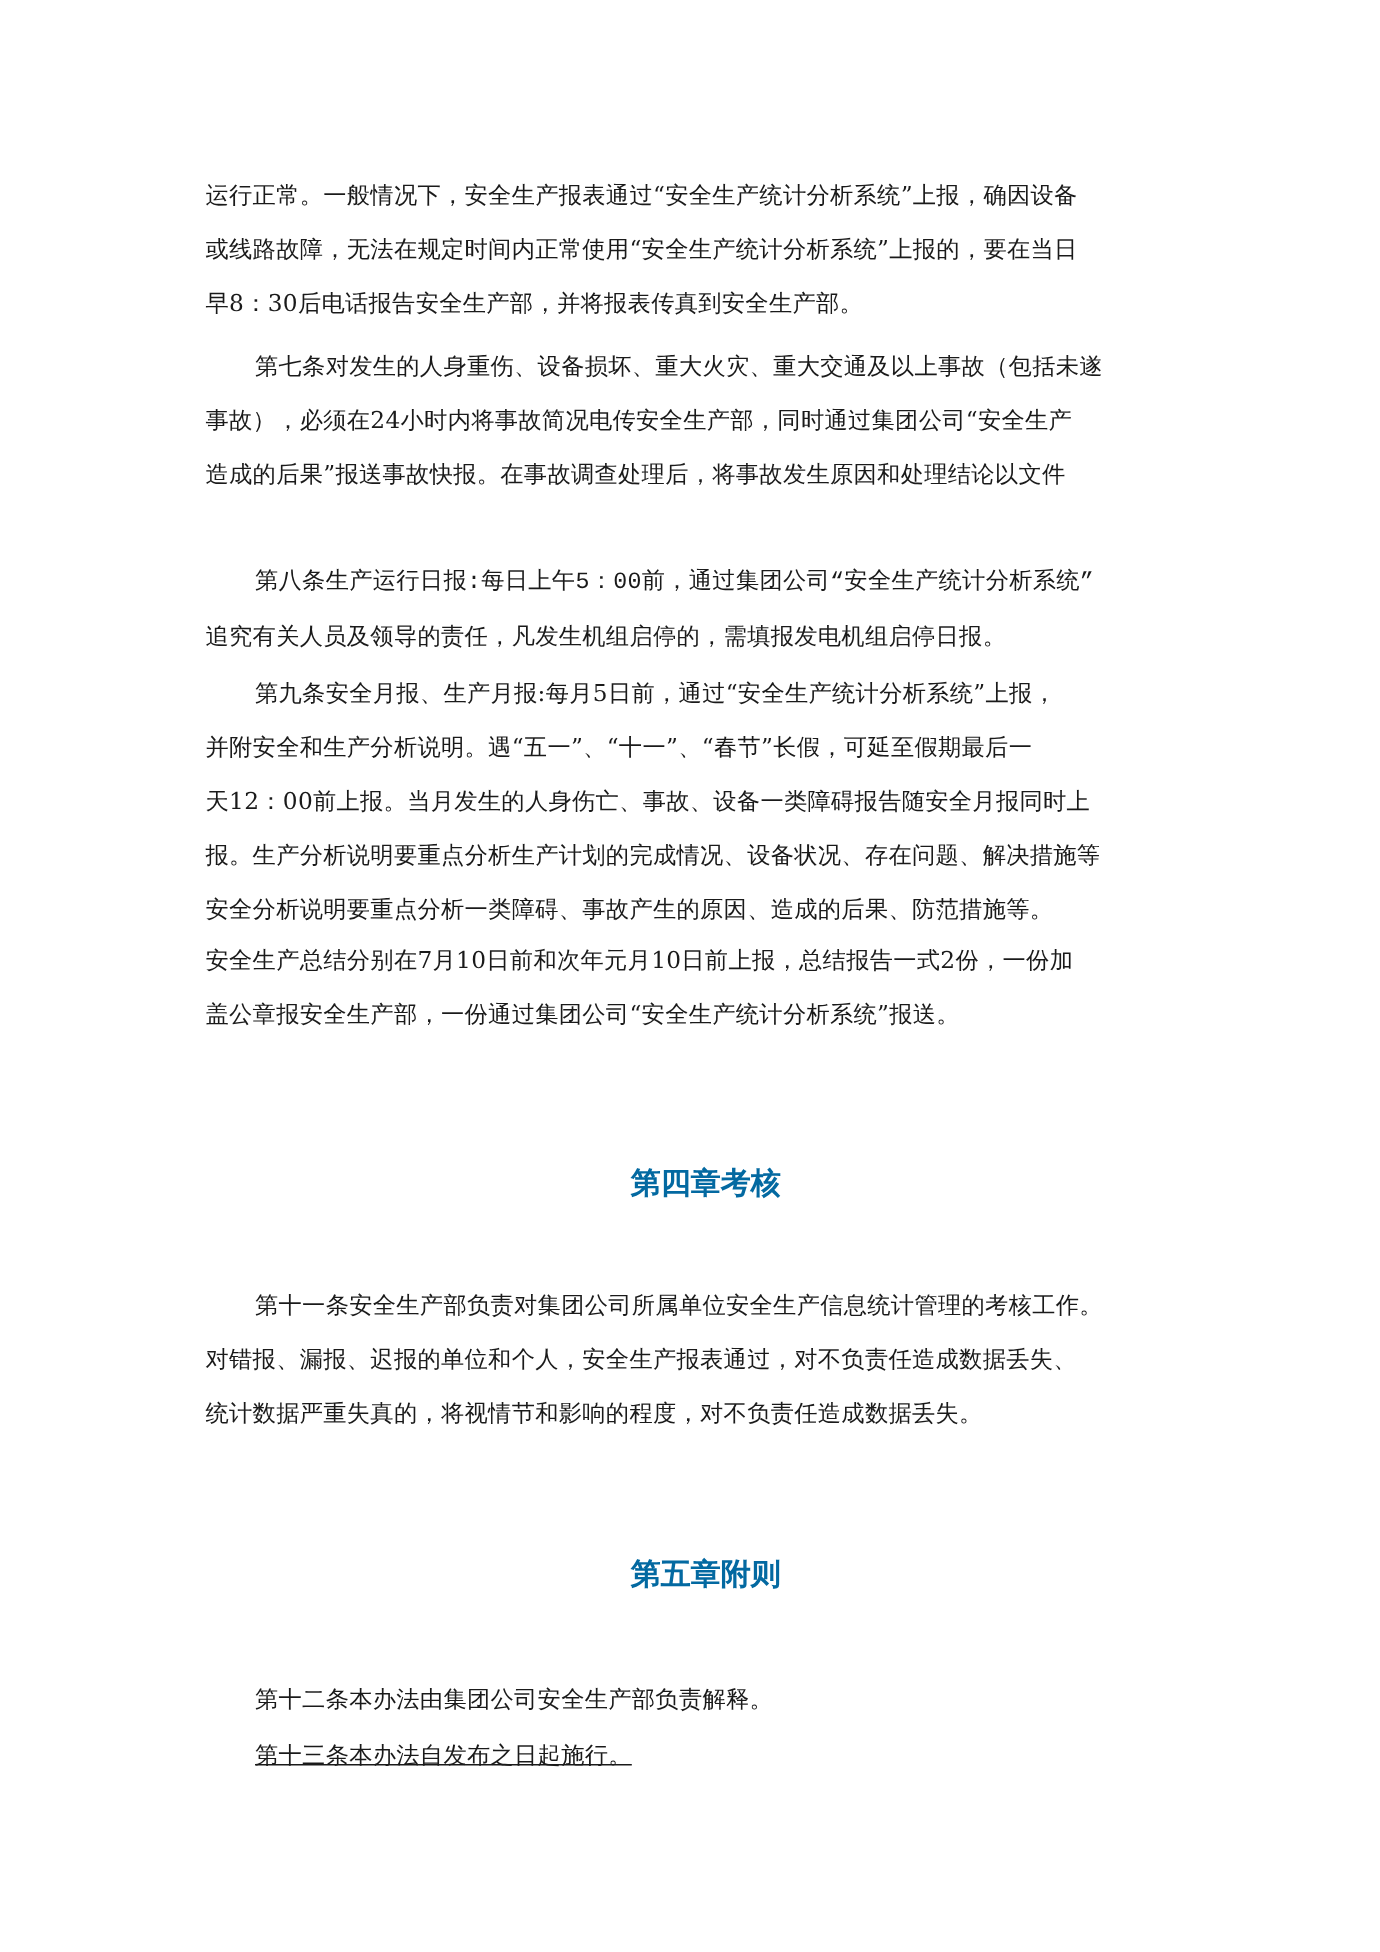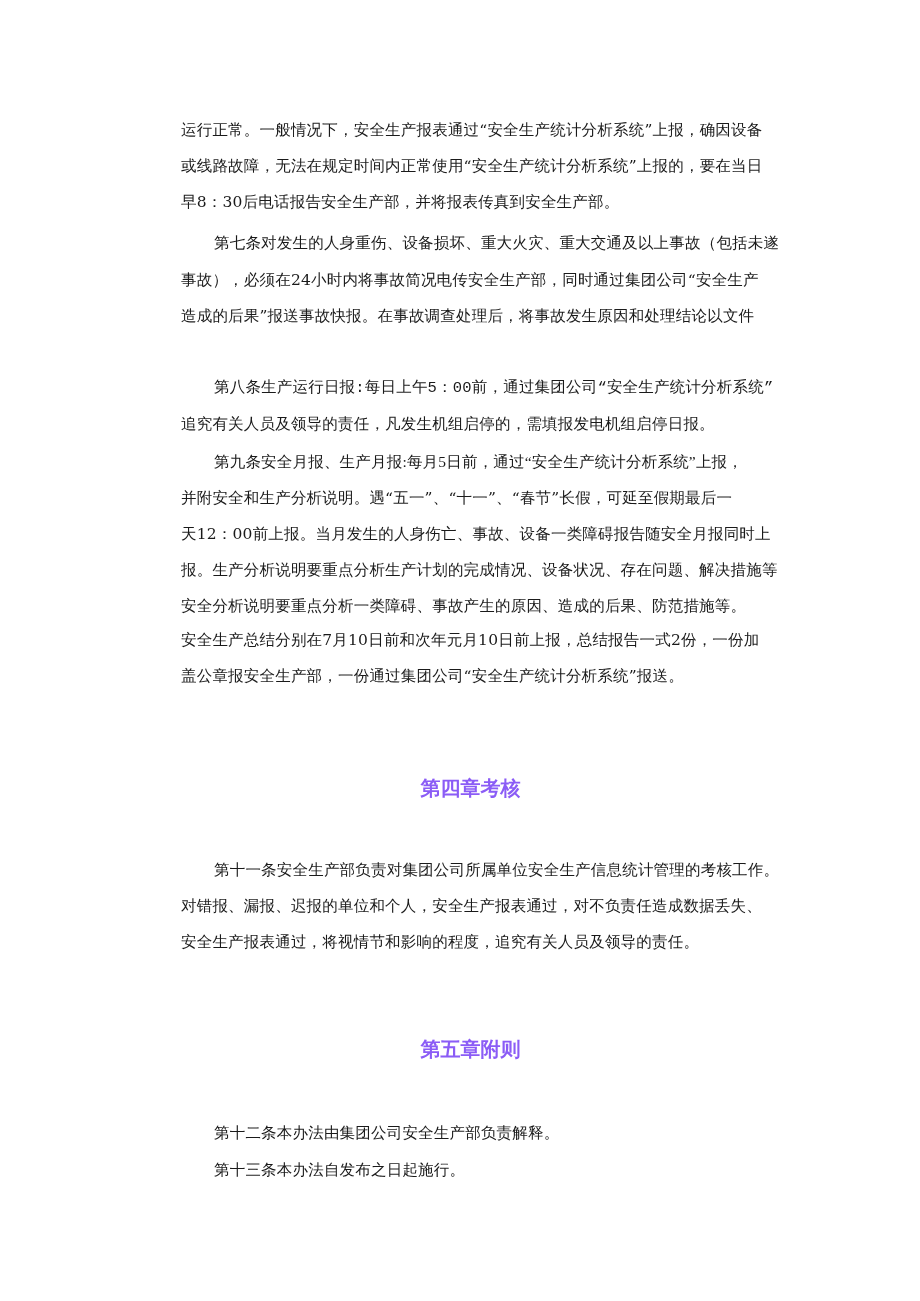--- a/index.html
+++ b/index.html
@@ -1,71 +1,71 @@
 <!DOCTYPE html>
 <html><head>
   <meta charset="utf-8">
   <style>
     html, body { margin: 0; padding: 0; background: #ffffff; }
     body { width: 920px; height: 1301px; position: relative; overflow: hidden;
            font-family: "DejaVu Serif", "Liberation Serif", serif; color: #1a1a1a; }
     .page { position: absolute; left: 137px; top: 0; width: 667px; }
     .para { position: absolute; left: 0; width: 667px; font-size: 15.5px;
             line-height: 36px; text-align: justify; letter-spacing: 0.2px; }
-    .line { display: block; white-space: nowrap; margin-left: 44px; }
+    .line { display: block; white-space: nowrap; }
     .heading { position: absolute; left: 0; width: 667px; text-align: center;
                font-family: "DejaVu Sans", "Liberation Sans", sans-serif;
-               font-size: 20px; font-weight: bold; color: #8b5cf6; }
+               font-size: 20px; font-weight: bold; color: #0369a1; }
   </style>
 </head>
 <body>
 
 <div class="page">
 
   <div class="para" style="top:112px;">
     <span class="line">运行正常。一般情况下，安全生产报表通过“安全生产统计分析系统”上报，确因设备</span>
     <span class="line">或线路故障，无法在规定时间内正常使用“安全生产统计分析系统”上报的，要在当日</span>
     <span class="line">早8：30后电话报告安全生产部，并将报表传真到安全生产部。</span>
   </div>
 
   <div class="para" style="top:226px;">
-    <span class="line" style="padding-left:33px;font-family:Liberation Mono, monospace;">第七条对发生的人身重伤、设备损坏、重大火灾、重大交通及以上事故（包括未遂</span>
+    <span class="line" style="padding-left:33px;">第七条对发生的人身重伤、设备损坏、重大火灾、重大交通及以上事故（包括未遂</span>
     <span class="line">事故），必须在24小时内将事故简况电传安全生产部，同时通过集团公司“安全生产</span>
     <span class="line">造成的后果”报送事故快报。在事故调查处理后，将事故发生原因和处理结论以文件</span>
   </div>
 
   <div class="para" style="top:370px;">
     <span class="line" style="padding-left:33px;font-family:Liberation Mono, monospace;">第八条生产运行日报:每日上午5：00前，通过集团公司“安全生产统计分析系统”</span>
     <span class="line">追究有关人员及领导的责任，凡发生机组启停的，需填报发电机组启停日报。</span>
   </div>
 
   <div class="para" style="top:444px;">
-    <span class="line" style="padding-left:33px;font-family:Liberation Serif, serif;">第九条安全月报、生产月报:每月5日前，通过“安全生产统计分析系统”上报，</span>
+    <span class="line" style="padding-left:33px;">第九条安全月报、生产月报:每月5日前，通过“安全生产统计分析系统”上报，</span>
     <span class="line">并附安全和生产分析说明。遇“五一”、“十一”、“春节”长假，可延至假期最后一</span>
     <span class="line">天12：00前上报。当月发生的人身伤亡、事故、设备一类障碍报告随安全月报同时上</span>
     <span class="line">报。生产分析说明要重点分析生产计划的完成情况、设备状况、存在问题、解决措施等</span>
     <span class="line">安全分析说明要重点分析一类障碍、事故产生的原因、造成的后果、防范措施等。</span>
   </div>
 
   <div class="para" style="top:622px;">
     <span class="line">安全生产总结分别在7月10日前和次年元月10日前上报，总结报告一式2份，一份加</span>
     <span class="line">盖公章报安全生产部，一份通过集团公司“安全生产统计分析系统”报送。</span>
   </div>
 
   <div class="heading" style="top:775px;">第四章考核</div>
 
   <div class="para" style="top:852px;">
     <span class="line" style="padding-left:33px;">第十一条安全生产部负责对集团公司所属单位安全生产信息统计管理的考核工作。</span>
     <span class="line">对错报、漏报、迟报的单位和个人，安全生产报表通过，对不负责任造成数据丢失、</span>
-    <span class="line">安全生产报表通过，将视情节和影响的程度，追究有关人员及领导的责任。</span>
+    <span class="line">统计数据严重失真的，将视情节和影响的程度，对不负责任造成数据丢失。</span>
   </div>
 
   <div class="heading" style="top:1036px;">第五章附则</div>
 
   <div class="para" style="top:1115px;">
     <span class="line" style="padding-left:33px;">第十二条本办法由集团公司安全生产部负责解释。</span>
   </div>
 
   <div class="para" style="top:1152px;">
-    <span class="line" style="padding-left:33px;">第十三条本办法自发布之日起施行。</span>
+    <span class="line" style="padding-left:33px;text-decoration:underline;">第十三条本办法自发布之日起施行。</span>
   </div>
 
 </div>
 
 </body></html>

